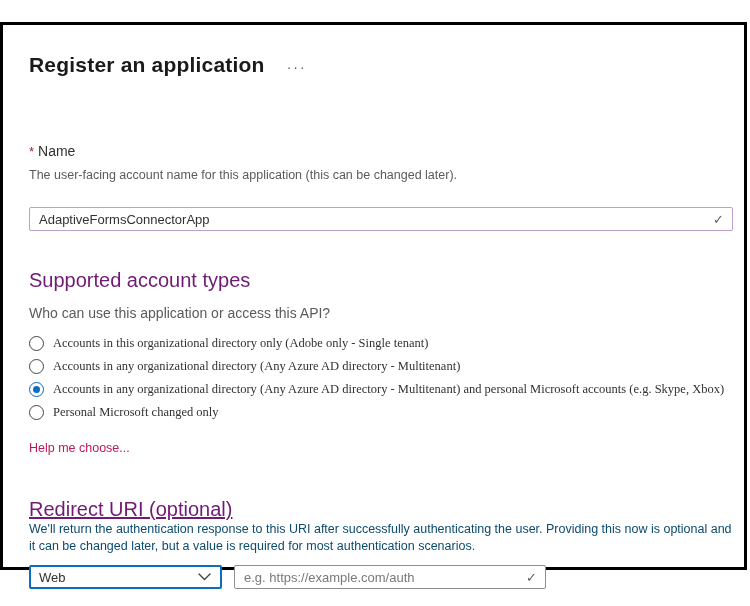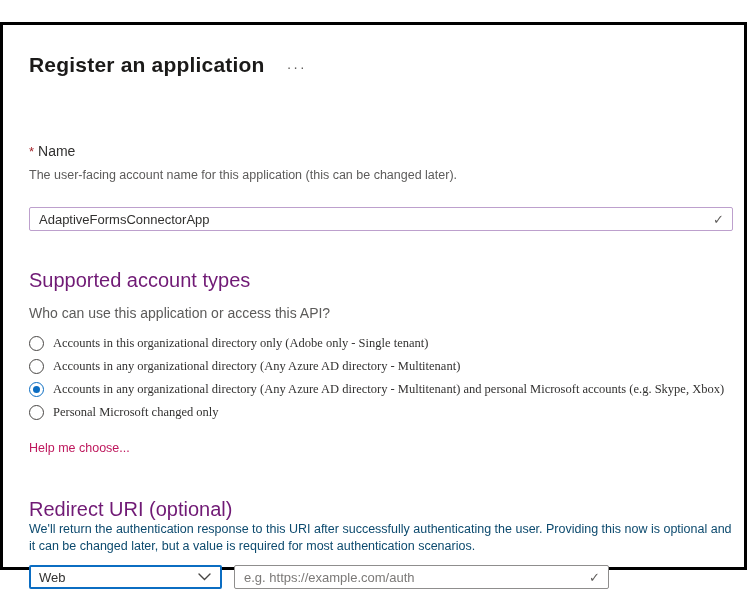--- a/index.html
+++ b/index.html
@@ -80,21 +80,21 @@
     font-size: 13px;
     color: #605e5c;
     pointer-events: none;
   }
   .section-heading {
     font-size: 20px;
     color: #701a75;
     font-weight: 400;
   }
   .section-heading.account-types { margin-top: 38px; }
-  .section-heading.redirect { margin-top: 42px; }
+  .section-heading.redirect { margin-top: 42px; text-decoration: underline; }
   .question-text {
     margin-top: 13px;
     font-size: 14px;
     color: #5c5b5a;
   }
   .radio-group { margin-top: 11px; font-family: Liberation Serif, serif; }
   .radio-row {
     display: flex;
     align-items: center;
     gap: 9px;
@@ -161,21 +161,21 @@
   .chevron-icon {
     position: absolute;
     right: 9px;
     top: 50%;
     transform: translateY(-50%);
     display: flex;
   }
   .uri-wrap {
     position: relative;
     margin-left: 12px;
-    width: 375px;
+    width: 312px;
   }
   .uri-input {
     width: 100%;
     height: 24px;
     border: 1px solid #8f8e8d;
     border-radius: 2px;
     padding: 0 26px 0 9px;
     font-size: 13px;
     font-family: "Liberation Sans", sans-serif;
     color: #323130;

